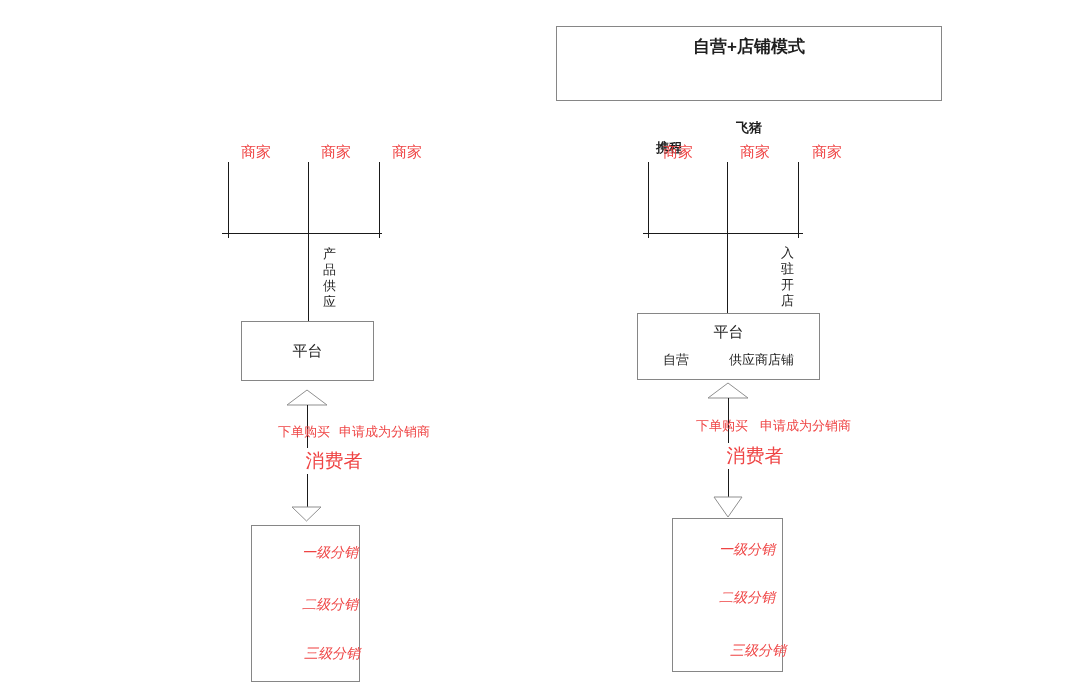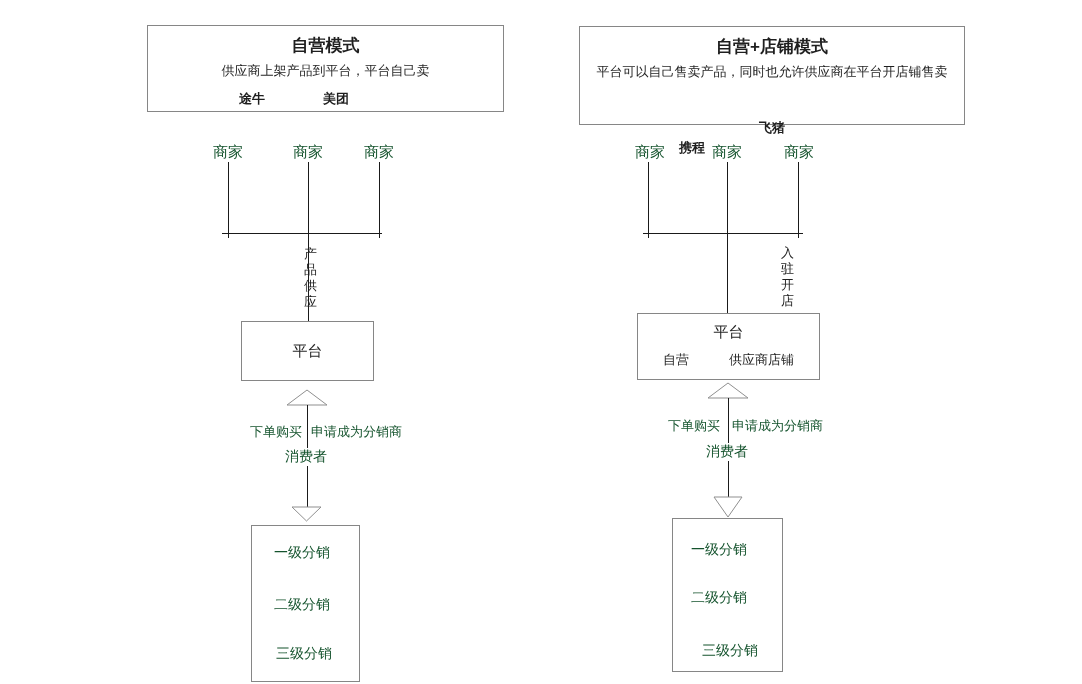--- a/index.html
+++ b/index.html
@@ -7,35 +7,35 @@
     position:relative;width:1082px;height:684px;background:#ffffff;
     font-family:"Liberation Sans",sans-serif;color:#1f1f1f;overflow:hidden;
   }
   .wires{position:absolute;left:0;top:0;z-index:1;}
   .wires line{stroke:#1a1a1a;stroke-width:1;shape-rendering:crispEdges;}
   .wires polygon{fill:#ffffff;stroke:#8f8f8f;stroke-width:1;}
   .box{
     position:absolute;box-sizing:border-box;border:1px solid #868686;
     background:#ffffff;z-index:2;
   }
-  .t{position:absolute;white-space:nowrap;z-index:3;color:#14532d;}
+  .t{position:absolute;white-space:nowrap;z-index:3;color:#ef4444;margin-left:28px;}
   .cx{transform:translateX(-50%);}
   .hdr-title{position:absolute;left:0;right:0;top:8px;text-align:center;font-size:17px;font-weight:bold;}
   .hdr-sub{position:absolute;left:0;right:0;top:36px;text-align:center;font-size:13px;}
   .brand{position:absolute;font-size:13px;font-weight:bold;top:64px;}
   .merchant{font-size:15px;top:143px;}
   .vtext{
     position:absolute;z-index:3;width:15px;font-size:13px;line-height:16px;
     word-break:break-all;white-space:normal;text-align:center;color:#1f1f1f;
   }
   .platform-name{position:absolute;left:0;right:0;text-align:center;font-size:15px;}
   .platform-sub{position:absolute;font-size:13px;}
   .smalllbl{font-size:13px;top:0;}
-  .consumer{font-size:14px;background:#ffffff;padding:0 3px;}
-  .level{font-size:14px;}
+  .consumer{font-size:19px;background:#ffffff;padding:0 3px;}
+  .level{font-size:14px;font-style:italic;}
   .flex-center{display:flex;align-items:center;justify-content:center;}
 </style>
 </head>
 <body>
 
 <div class="stage">
 
   <svg class="wires" width="1082" height="684" viewBox="0 0 1082 684">
 
     <line x1="228" y1="162" x2="228" y2="238"></line>
@@ -60,50 +60,43 @@
     <polygon points="728,383 708,398 748,398"></polygon>
     <line x1="728" y1="398" x2="728" y2="497"></line>
     <polygon points="714,497 742,497 728,517"></polygon>
 
     <line x1="722" y1="556" x2="722" y2="571"></line>
     <polygon points="709,571 735,571 722,586"></polygon>
     <line x1="722" y1="604" x2="722" y2="618"></line>
     <polygon points="709,618 735,618 722,633"></polygon>
   </svg>
 
-  <div class="box" style="left:147px;top:25px;width:357px;height:87px;">
-    <div class="hdr-title">自营模式</div>
-    <div class="hdr-sub">供应商上架产品到平台，平台自己卖</div>
-    <span class="brand" style="left:91px;">途牛</span>
-    <span class="brand" style="left:175px;">美团</span>
-  </div>
 
   <span class="t cx merchant" style="left:228px;">商家</span>
   <span class="t cx merchant" style="left:308px;">商家</span>
   <span class="t cx merchant" style="left:379px;">商家</span>
 
-  <div class="vtext" style="left:303px;top:246px;">产品供应</div>
+  <div class="vtext" style="left:322px;top:246px;">产品供应</div>
 
   <div class="box flex-center" style="left:241px;top:321px;width:133px;height:60px;">
     <span style="font-size:15px;">平台</span>
   </div>
 
   <span class="t smalllbl" style="left:250px;top:423px;">下单购买</span>
   <span class="t smalllbl" style="left:311px;top:423px;">申请成为分销商</span>
 
   <span class="t cx consumer" style="left:306px;top:448px;">消费者</span>
 
   <div class="box" style="left:251px;top:525px;width:109px;height:157px;"></div>
   <span class="t cx level" style="left:302px;top:544px;">一级分销</span>
   <span class="t cx level" style="left:302px;top:596px;">二级分销</span>
   <span class="t cx level" style="left:304px;top:645px;">三级分销</span>
 
-  <div class="box" style="left:579px;top:26px;width:386px;height:99px;text-decoration:underline;">
+  <div class="box" style="left:556px;top:26px;width:386px;height:75px;text-decoration:underline;">
     <div class="hdr-title">自营+店铺模式</div>
-    <div class="hdr-sub">平台可以自己售卖产品，同时也允许供应商在平台开店铺售卖</div>
     <span class="brand" style="left:99px;margin-top:48px;">携程</span>
     <span class="brand" style="left:179px;margin-top:28px;">飞猪</span>
   </div>
 
   <span class="t cx merchant" style="left:650px;">商家</span>
   <span class="t cx merchant" style="left:727px;">商家</span>
   <span class="t cx merchant" style="left:799px;">商家</span>
 
   <div class="vtext" style="left:736px;top:245px;margin-left:44px;">入驻开店</div>
 

